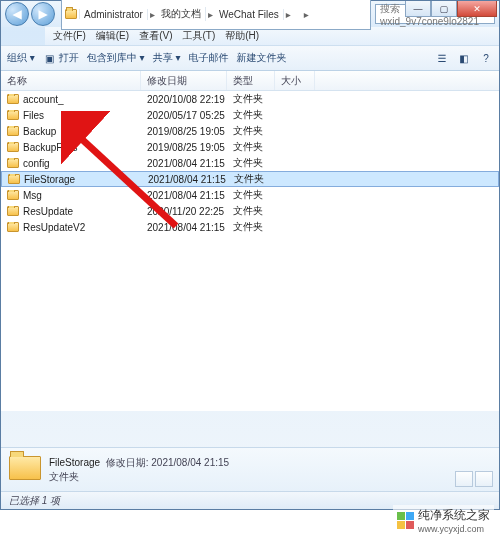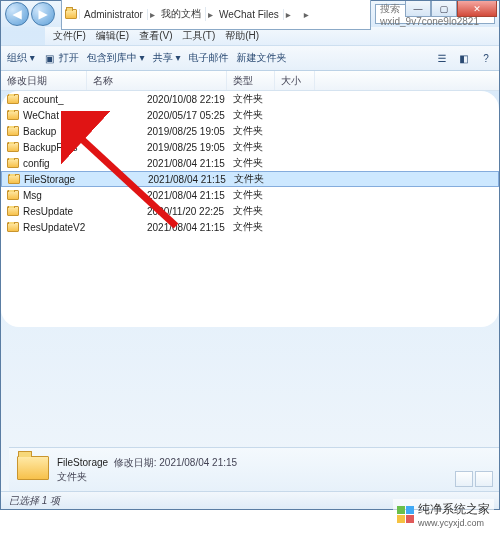--- a/index.html
+++ b/index.html
@@ -25,46 +25,46 @@
 
   .toolbar { height:26px; background:linear-gradient(#f5f9fd,#e6f0fa); border-top:1px solid #cddff0; border-bottom:1px solid #bcd2e6; display:flex; align-items:center; padding:0 6px; gap:8px; font-size:10px; color:#2a4a73;}
   .tb-item{display:flex;align-items:center;gap:2px;}
   .toolbar .spacer{flex:1;}
   .tb-ico{width:14px;height:14px;display:inline-flex;align-items:center;justify-content:center;}
 
   .listhdr { height:20px; background:linear-gradient(#fdfefe,#eef4fa); border-bottom:1px solid #d5e3f0; display:flex; font-size:10px; color:#445; }
   .listhdr .col { padding:3px 6px; border-right:1px solid #e3ecf5; }
   .col-name{width:140px;} .col-date{width:86px;} .col-type{width:48px;} .col-size{width:40px;}
 
-  .filearea { height:236px; background:#fff; overflow:hidden; position:relative;border-radius:18px; }
+  .filearea { height:320px; background:#fff; overflow:hidden; position:relative; }
   .row { height:16px; display:flex; align-items:center; font-size:10px; color:#222; }
   .row .cell{padding:0 6px; overflow:hidden; white-space:nowrap;}
   .row .cell.name{width:140px; display:flex; align-items:center; gap:4px;}
   .row .cell.date{width:86px;} .row .cell.type{width:48px;} .row .cell.size{width:40px;}
   .row.selected{ background:#cde8ff; border:1px solid #84acdd; height:16px; }
   .folder-icon{width:12px;height:10px;background:linear-gradient(#ffe9a6,#f7c14b);border:1px solid #c9952e;border-radius:1px;position:relative;}
   .folder-icon::before{content:"";position:absolute;top:-3px;left:0;width:5px;height:3px;background:#f7d87a;border:1px solid #c9952e;border-bottom:none;border-radius:1px 1px 0 0;}
 
   
   .arrow { position:absolute; top:110px; left:60px; width:120px; height:120px; pointer-events:none; }
 
   
-  .details { position:absolute; bottom:18px; left:8px; right:0; height:44px; background:linear-gradient(#f4f9fd,#e7f1fa); border-top:1px solid #c7d9ea; display:flex; align-items:center; padding:2px 8px; gap:8px; }
+  .details { position:absolute; bottom:18px; left:0; right:0; height:44px; background:linear-gradient(#f4f9fd,#e7f1fa); border-top:1px solid #c7d9ea; display:flex; align-items:center; padding:2px 8px; gap:8px; }
   .details .big-icon{width:32px;height:28px;}
   .details .big-icon .folder-icon{width:32px;height:24px;}
   .details .big-icon .folder-icon::before{width:12px;height:5px;top:-6px;}
   .details .meta{font-size:10px;color:#445;line-height:14px;}
   .details .meta .nm{color:#222;}
   .viewbtns{position:absolute;right:6px;bottom:22px;display:flex;gap:2px;}
   .viewbtns .vb{width:18px;height:16px;border:1px solid #b8cadd;background:linear-gradient(#fdfefe,#e8f1f9);}
 
   .statusbar { position:absolute; bottom:0; left:0; right:0; height:18px; background:linear-gradient(#f2f7fc,#e0ecf7); border-top:1px solid #c7d9ea; padding:2px 8px; font-size:10px; color:#445;font-style:italic;}
 
   
-  .watermark{position:absolute;right:6px;bottom:12px;font-size:12px;color:#333;display:flex;align-items:center;gap:4px;background:rgba(255,255,255,0.6);padding:2px 4px;justify-content:center;}
+  .watermark{position:absolute;right:6px;bottom:6px;font-size:12px;color:#333;display:flex;align-items:center;gap:4px;background:rgba(255,255,255,0.6);padding:2px 4px;justify-content:center;}
   .watermark .sub{font-size:9px;color:#666;display:block;}
   .wm-logo{display:grid;grid-template-columns:8px 8px;grid-template-rows:8px 8px;gap:1px;}
   .wm-logo span:nth-child(1){background:#6abf4b;} .wm-logo span:nth-child(2){background:#3fa9f5;} .wm-logo span:nth-child(3){background:#f5c242;} .wm-logo span:nth-child(4){background:#e05a5a;}
 </style>
 </head>
 <body>
 
 <div class="window">
   <div class="win-controls">
     <div class="win-btn">—</div>
@@ -111,40 +111,40 @@
     <span class="tb-item">共享 ▾</span>
     <span class="tb-item">电子邮件</span>
     <span class="tb-item">新建文件夹</span>
     <span class="spacer"></span>
     <span class="tb-ico">☰</span>
     <span class="tb-ico">◧</span>
     <span class="tb-ico">?</span>
   </div>
 
   <div class="listhdr">
+    <div class="col col-name">名称</div>
     <div class="col col-date">修改日期</div>
-    <div class="col col-name">名称</div>
     <div class="col col-type">类型</div>
     <div class="col col-size">大小</div>
   </div>
 
   <div class="filearea" id="filearea">
       <div class="row">
         <div class="cell name">
           <span class="folder-icon"></span>
           <span>account_</span>
         </div>
         <div class="cell date">2020/10/08 22:19</div>
         <div class="cell type">文件夹</div>
         <div class="cell size"></div>
       </div>
       <div class="row">
         <div class="cell name">
           <span class="folder-icon"></span>
-          <span>WeChat</span>
+          <span>Files</span>
         </div>
         <div class="cell date">2020/05/17 05:25</div>
         <div class="cell type">文件夹</div>
         <div class="cell size"></div>
       </div>
       <div class="row">
         <div class="cell name">
           <span class="folder-icon"></span>
           <span>Backup</span>
         </div>

